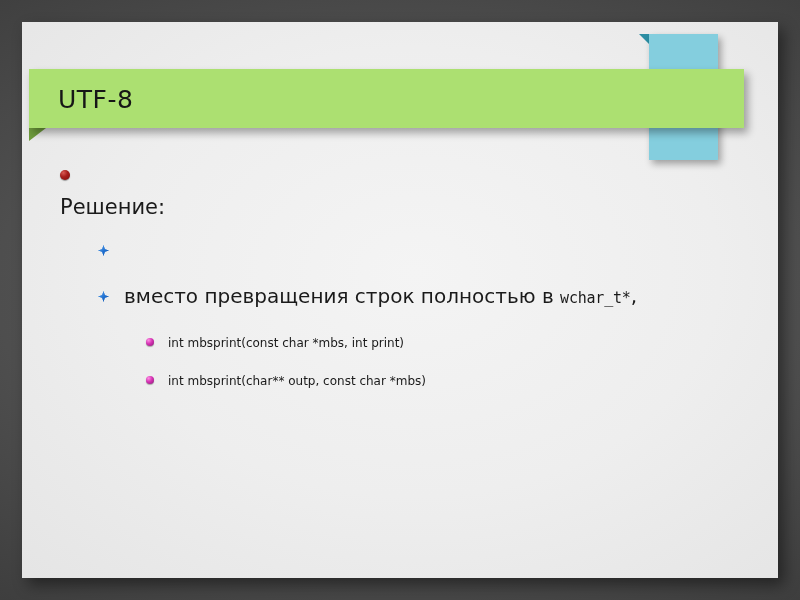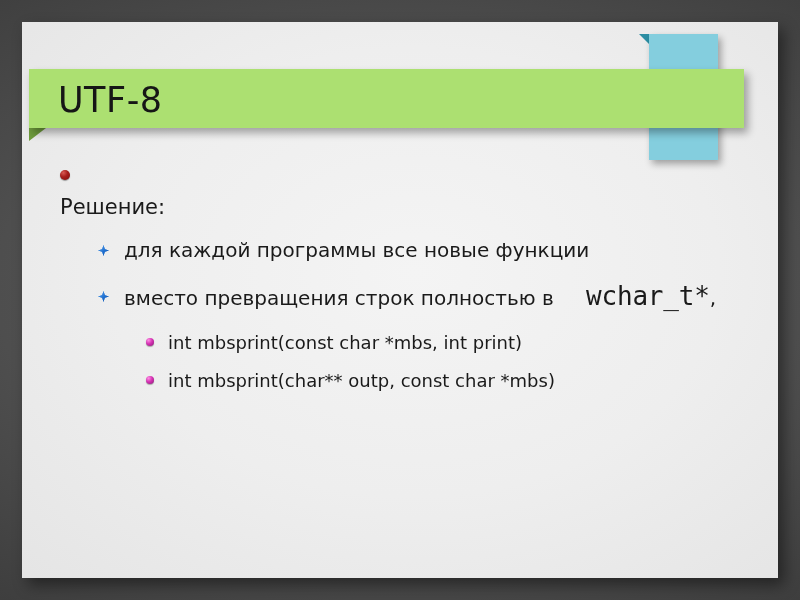--- a/index.html
+++ b/index.html
@@ -82,21 +82,21 @@
     z-index: 2;
   }
 
   #slide-title {
     position: absolute;
     left: 36px;
     top: 50px;
     height: 56px;
     line-height: 56px;
     font-family: "DejaVu Sans", sans-serif;
-    font-size: 35px;
+    font-size: 25px;
     font-weight: 400;
     letter-spacing: 0.5px;
     color: #161616;
     z-index: 4;
     white-space: nowrap;
   }
 
   
   #slide-body {
     position: absolute;
@@ -148,43 +148,42 @@
     background-image: linear-gradient(135deg, #5ea8ef 0%, #1f6fd0 55%, #12509e 100%);
     clip-path: polygon(50% 0%, 62% 38%, 100% 50%, 62% 62%, 50% 100%, 38% 62%, 0% 50%, 38% 38%);
   }
   .lvl2 .bullet-text {
     font-size: 20px;
     color: #1a1a1a;
     line-height: 29px;
   }
   .mono {
     font-family: "DejaVu Sans Mono", monospace;
-    font-size: 26px;
+    font-size: 15px;
     letter-spacing: -0.2px;
-    margin-left: 26px;
   }
 
   
   .lvl3 { margin-left: 86px; margin-bottom: 12px; }
   .lvl3 .bullet-marker {
     width: 22px;
     flex: 0 0 22px;
     padding-top: 8px;
   }
   .dot-magenta {
     display: block;
     width: 8px;
     height: 8px;
     border-radius: 50%;
     background: #c21f9b;
     background-image: radial-gradient(circle at 32% 28%, #ff8fe4 0%, #d632b4 45%, #8c1a78 100%);
     box-shadow: 0 1px 1px rgba(0,0,0,0.3);
   }
   .lvl3 .bullet-text {
-    font-size: 18px;
+    font-size: 12px;
     color: #1a1a1a;
     line-height: 26px;
   }
 </style>
 </head>
 <body>
 
 <div id="slide-viewer">
 
   <div id="slide-canvas">
@@ -204,21 +203,21 @@
           <span class="dot-red"></span>
         </span>
         <span class="bullet-text">Решение:</span>
       </div>
 
       <div class="bullet-row lvl2">
         <span class="bullet-marker">
           <span class="star-blue"></span>
         </span>
         <span class="bullet-text">
-          <span>для каждой программы все новые функции</span><br>
+          <br>
         </span>
       </div>
 
       <div class="bullet-row lvl2">
         <span class="bullet-marker">
           <span class="star-blue"></span>
         </span>
         <span class="bullet-text">
           <span><span>вместо превращения строк полностью в </span><span class="mono">wchar_t*</span><span>,</span></span><br>
         </span>

